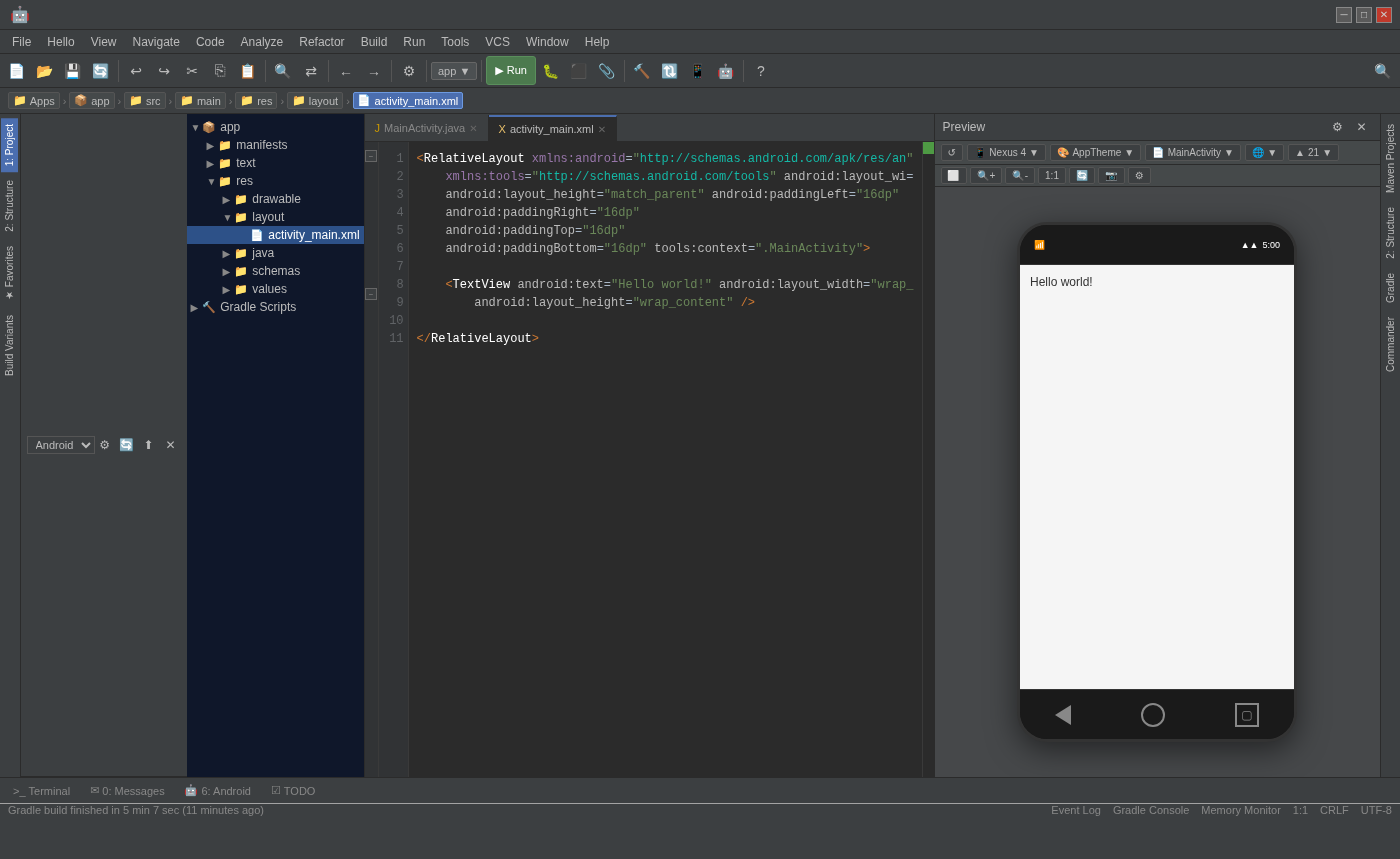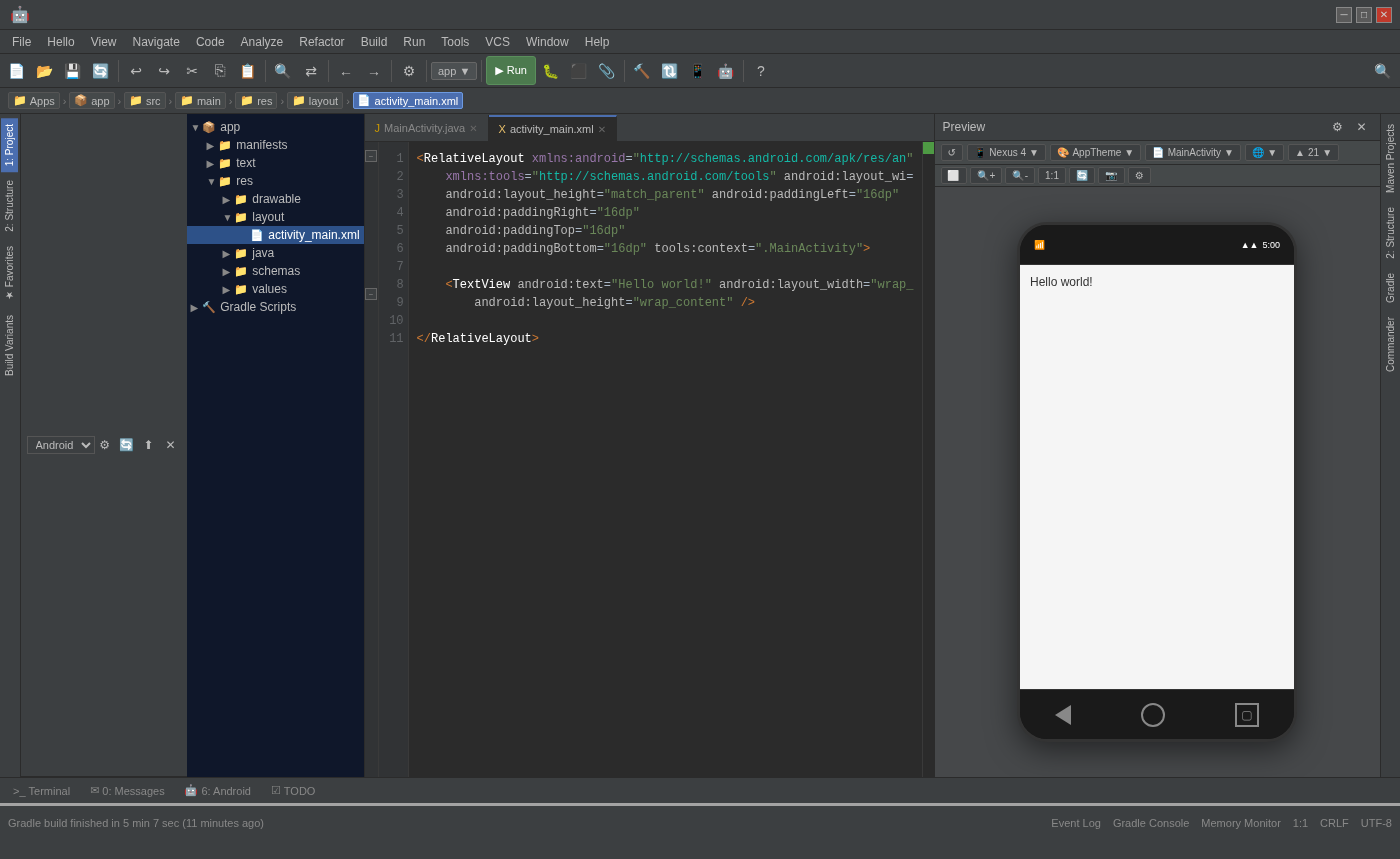--- a/index.html
+++ b/index.html
@@ -434,23 +434,23 @@
       align-items: center;
       padding-top: 4px;
       gap: 2px;
     }
 
     
     #status-bar {
       background: #3c3f41;
       height: 26px;
       display: flex;
-      align-items: flex-end;
+      align-items: flex-start;
       padding: 0 8px;
-      border-top: 3px solid #a3a3a3;
+      border-top: 1px solid #a3a3a3;
       font-size: 11px;
       color: #888;
       gap: 0;
     }
     #status-bar .status-right {
       margin-left: auto;
       display: flex;
       gap: 12px;
       align-items: center;
     }

